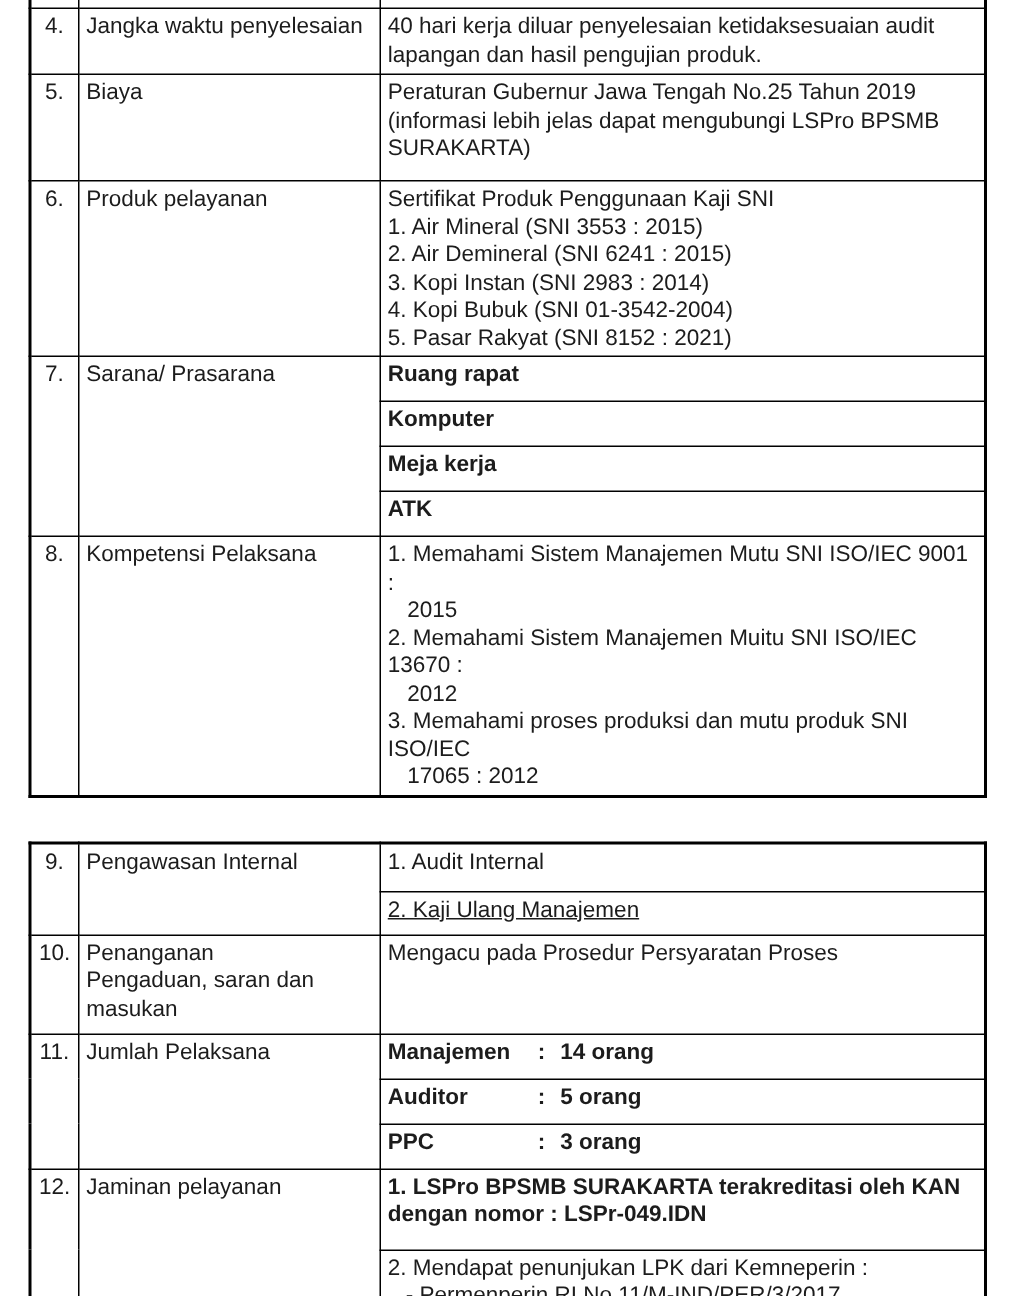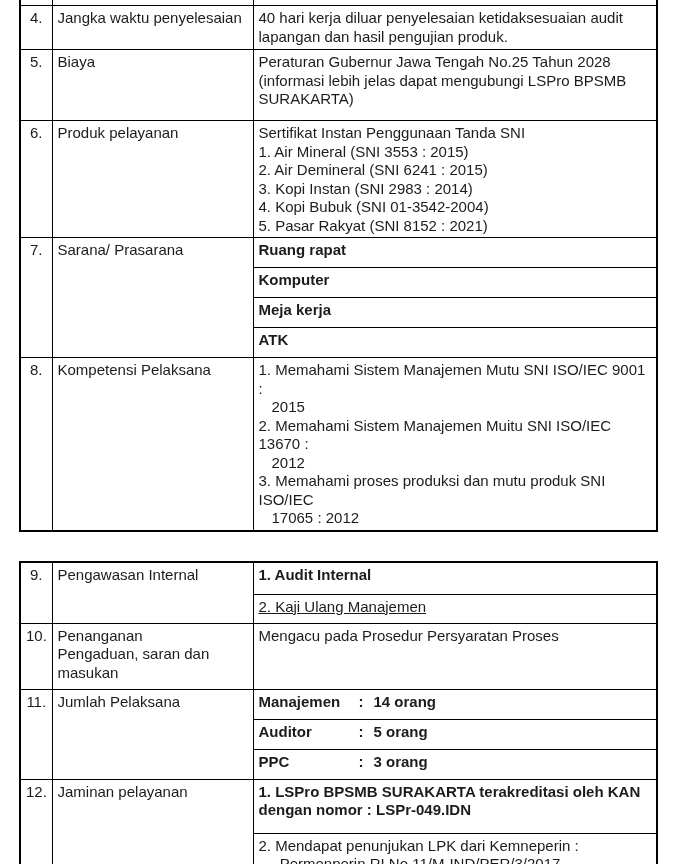--- a/index.html
+++ b/index.html
@@ -28,21 +28,21 @@
   col.c-content{width:404px;}
   td.num{text-align:center;padding-left:1px;padding-right:1px;}
   td.lbl{padding-left:6px;padding-right:3px;margin-top:40px;}
   td.vmid{vertical-align:middle;}
   .cont{padding-left:13px;}
   .dash{padding-left:12px;}
   .role{display:inline-block;width:100px;}
   .count{padding-left:10px;margin-top:48px;}
   
   .hA{height:38px;}  .hB{height:65px;}  .hC{height:110px;}
-  .hSub{height:24px;font-weight:bold;} .hS9a{height:26px;font-weight:bold;} .hS9b{height:23px;text-decoration:underline;}
+  .hSub{height:24px;font-weight:bold;} .hS9a{height:26px;} .hS9b{height:23px;text-decoration:underline;}
   .h10{height:60px;margin-left:38px;} .h12a{height:48px;font-weight:bold;} .h12b{height:56px;}
 </style>
 </head>
 <body>
 
 <div class="page">
 
   <table class="svc t1">
     <colgroup>
         <col class="c-num">
@@ -62,31 +62,31 @@
       <td class="hA">
         <div>40 hari kerja diluar penyelesaian ketidaksesuaian audit</div>
         <div>lapangan dan hasil pengujian produk.</div>
       </td>
     </tr>
 
     <tr>
       <td class="num">5.</td>
       <td class="lbl">Biaya</td>
       <td class="hB">
-        <div>Peraturan Gubernur Jawa Tengah No.25 Tahun 2028</div>
+        <div>Peraturan Gubernur Jawa Tengah No.25 Tahun 2019</div>
         <div>(informasi lebih jelas dapat mengubungi LSPro BPSMB</div>
         <div>SURAKARTA)</div>
       </td>
     </tr>
 
     <tr>
       <td class="num">6.</td>
       <td class="lbl">Produk pelayanan</td>
       <td class="hC">
-        <div>Sertifikat Instan Penggunaan Tanda SNI</div>
+        <div>Sertifikat Produk Penggunaan Kaji SNI</div>
         <div>1. Air Mineral (SNI 3553 : 2015)</div>
         <div>2. Air Demineral (SNI 6241 : 2015)</div>
         <div>3. Kopi Instan (SNI 2983 : 2014)</div>
         <div>4. Kopi Bubuk (SNI 01-3542-2004)</div>
         <div>5. Pasar Rakyat (SNI 8152 : 2021)</div>
       </td>
     </tr>
 
     <tr>
       <td class="num" rowspan="4">7.</td>

